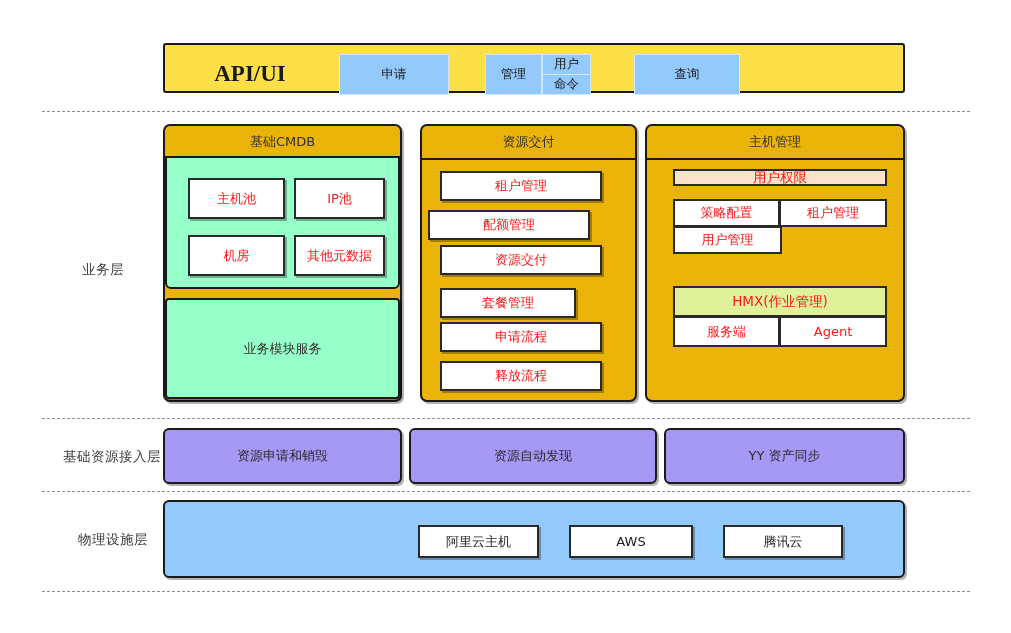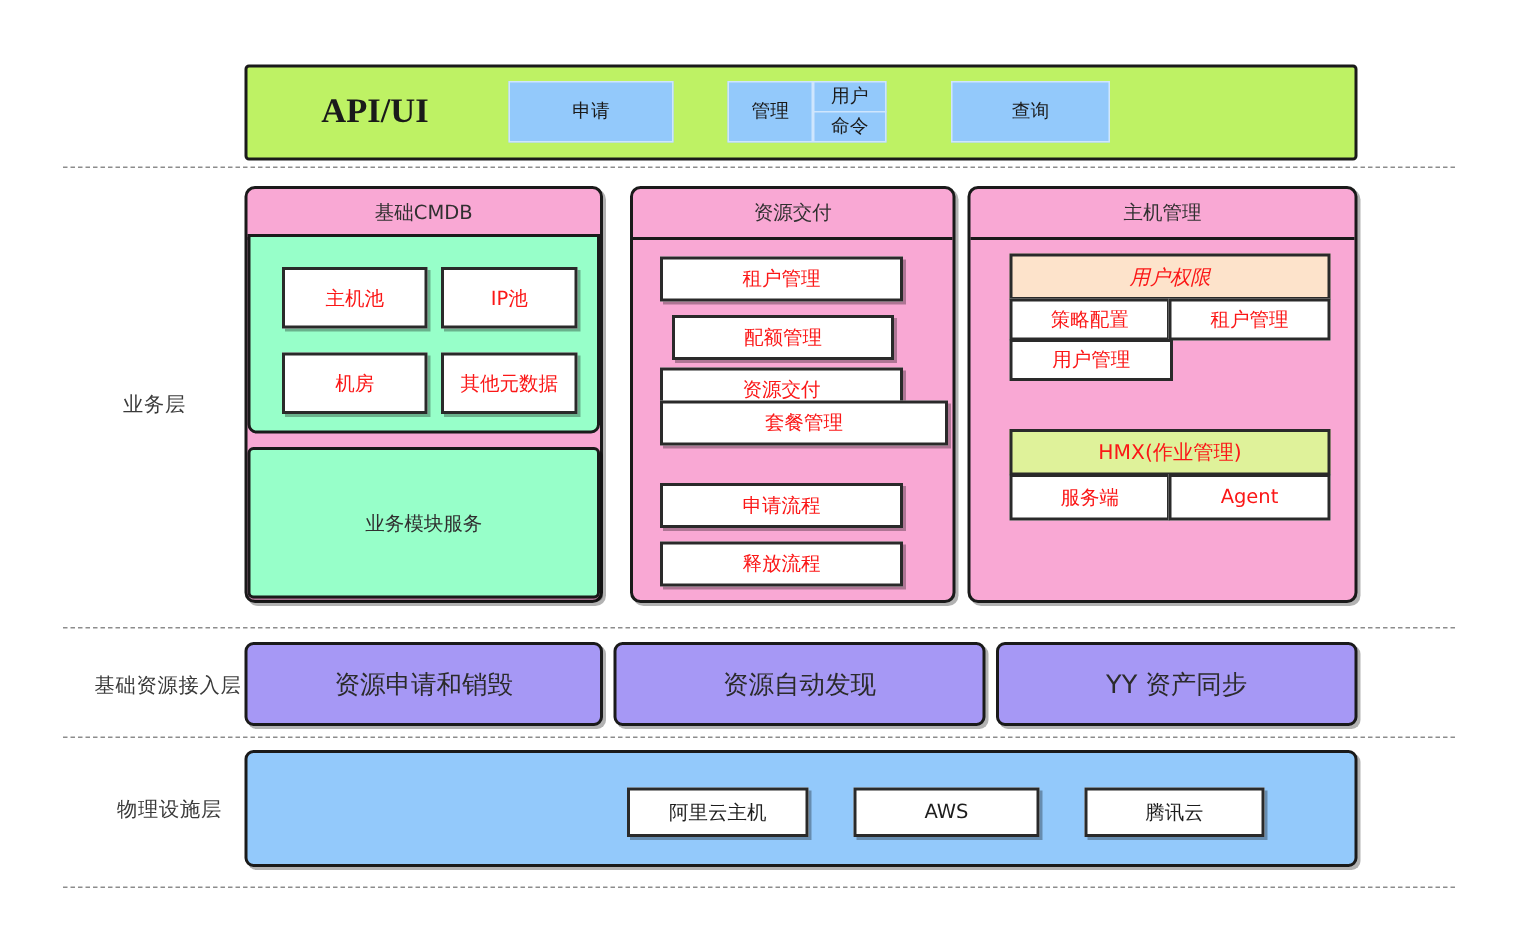--- a/index.html
+++ b/index.html
@@ -25,22 +25,22 @@
     position:absolute;
     color:#3a3a3a;
     font-size:13.5px;
     letter-spacing:.5px;
     white-space:nowrap;
     font-family:"DejaVu Sans","Liberation Sans",sans-serif;
   }
 
   
   .band-api{
-    left:163px;top:43px;width:742px;height:64px;
-    background:#bef264;
+    left:163px;top:43px;width:742px;height:50px;
+    background:#fde047;
     border:2px solid #1a1a1a;
     border-radius:3px;
   }
   .api-title{
     position:absolute;left:10px;top:0;width:150px;height:58px;
     display:flex;align-items:center;justify-content:center;
     font-family:"Liberation Serif","DejaVu Serif",serif;
     font-weight:bold;font-size:23px;color:#1a1a1a;
     line-height:1.12;
     word-break:break-all;
@@ -52,21 +52,21 @@
     background:#93c9fb;
     color:#1a1a1a;
     font-size:12.5px;
     font-family:"DejaVu Sans","Liberation Sans",sans-serif;
     display:flex;align-items:center;justify-content:center;
     box-sizing:border-box;
   }
 
   
   .panel{
-    background:#f9a8d4;
+    background:#eab308;
     border:2px solid #1a1a1a;
     border-radius:7px;
     box-shadow:2px 2px 0 rgba(0,0,0,.30);
     box-sizing:border-box;
   }
   .panel-hd{
     position:absolute;left:0;top:0;right:0;height:32px;
     display:flex;align-items:center;justify-content:center;
     border-bottom:2px solid #1a1a1a;
     font-size:13px;color:#303030;
@@ -107,21 +107,21 @@
     box-sizing:border-box;
   }
 
   
   .purple{
     background:#a698f5;
     border:2px solid #1a1a1a;
     border-radius:6px;
     box-shadow:2px 2px 0 rgba(0,0,0,.30);
     display:flex;align-items:center;justify-content:center;
-    font-size:17px;color:#2b2b2b;
+    font-size:13px;color:#2b2b2b;
     font-family:"DejaVu Sans","Liberation Sans",sans-serif;
     box-sizing:border-box;
   }
 
   
   .band-phys{
     left:163px;top:500px;width:742px;height:78px;
     background:#93c9fb;
     border:2px solid #1a1a1a;
     border-radius:6px;
@@ -174,31 +174,31 @@
       <div class="abs leaf" style="left:127px;top:77px;width:91px;height:41px;">其他元数据</div>
     </div>
 
     <div class="abs plain-green" style="left:0px;top:172px;width:235px;height:101px;">业务模块服务</div>
   </div>
 
   <div class="abs panel" style="left:420px;top:124px;width:217px;height:278px;">
     <div class="panel-hd">资源交付</div>
 
     <div class="abs leaf" style="left:18px;top:45px;width:162px;height:30px;">租户管理</div>
-    <div class="abs leaf" style="left:26px;top:84px;width:148px;height:30px;text-align:center;">配额管理</div>
+    <div class="abs leaf" style="left:6px;top:84px;width:162px;height:30px;text-align:center;">配额管理</div>
     <div class="abs leaf" style="left:18px;top:119px;width:162px;height:30px;">资源交付</div>
-    <div class="abs leaf" style="left:18px;top:141px;width:192px;height:30px;text-align:center;">套餐管理</div>
+    <div class="abs leaf" style="left:18px;top:162px;width:136px;height:30px;text-align:center;">套餐管理</div>
     <div class="abs leaf" style="left:18px;top:196px;width:162px;height:30px;">申请流程</div>
     <div class="abs leaf" style="left:18px;top:235px;width:162px;height:30px;">释放流程</div>
   </div>
 
   <div class="abs panel" style="left:645px;top:124px;width:260px;height:278px;">
     <div class="panel-hd">主机管理</div>
 
-    <div class="abs sub-hd" style="left:26px;top:43px;width:214px;height:31px;font-style:italic;">用户权限</div>
+    <div class="abs sub-hd" style="left:26px;top:43px;width:214px;height:17px;">用户权限</div>
     <div class="abs leaf leaf-sq" style="left:26px;top:73px;width:107px;height:28px;">策略配置</div>
     <div class="abs leaf leaf-sq" style="left:132px;top:73px;width:108px;height:28px;">租户管理</div>
     <div class="abs leaf leaf-sq" style="left:26px;top:100px;width:109px;height:28px;">用户管理</div>
 
     <div class="abs sub-hd lime" style="left:26px;top:160px;width:214px;height:31px;">HMX(作业管理)</div>
     <div class="abs leaf leaf-sq" style="left:26px;top:190px;width:107px;height:31px;">服务端</div>
     <div class="abs leaf leaf-sq" style="left:132px;top:190px;width:108px;height:31px;">Agent</div>
   </div>
 
   <div class="abs purple" style="left:163px;top:428px;width:239px;height:56px;">资源申请和销毁</div>

